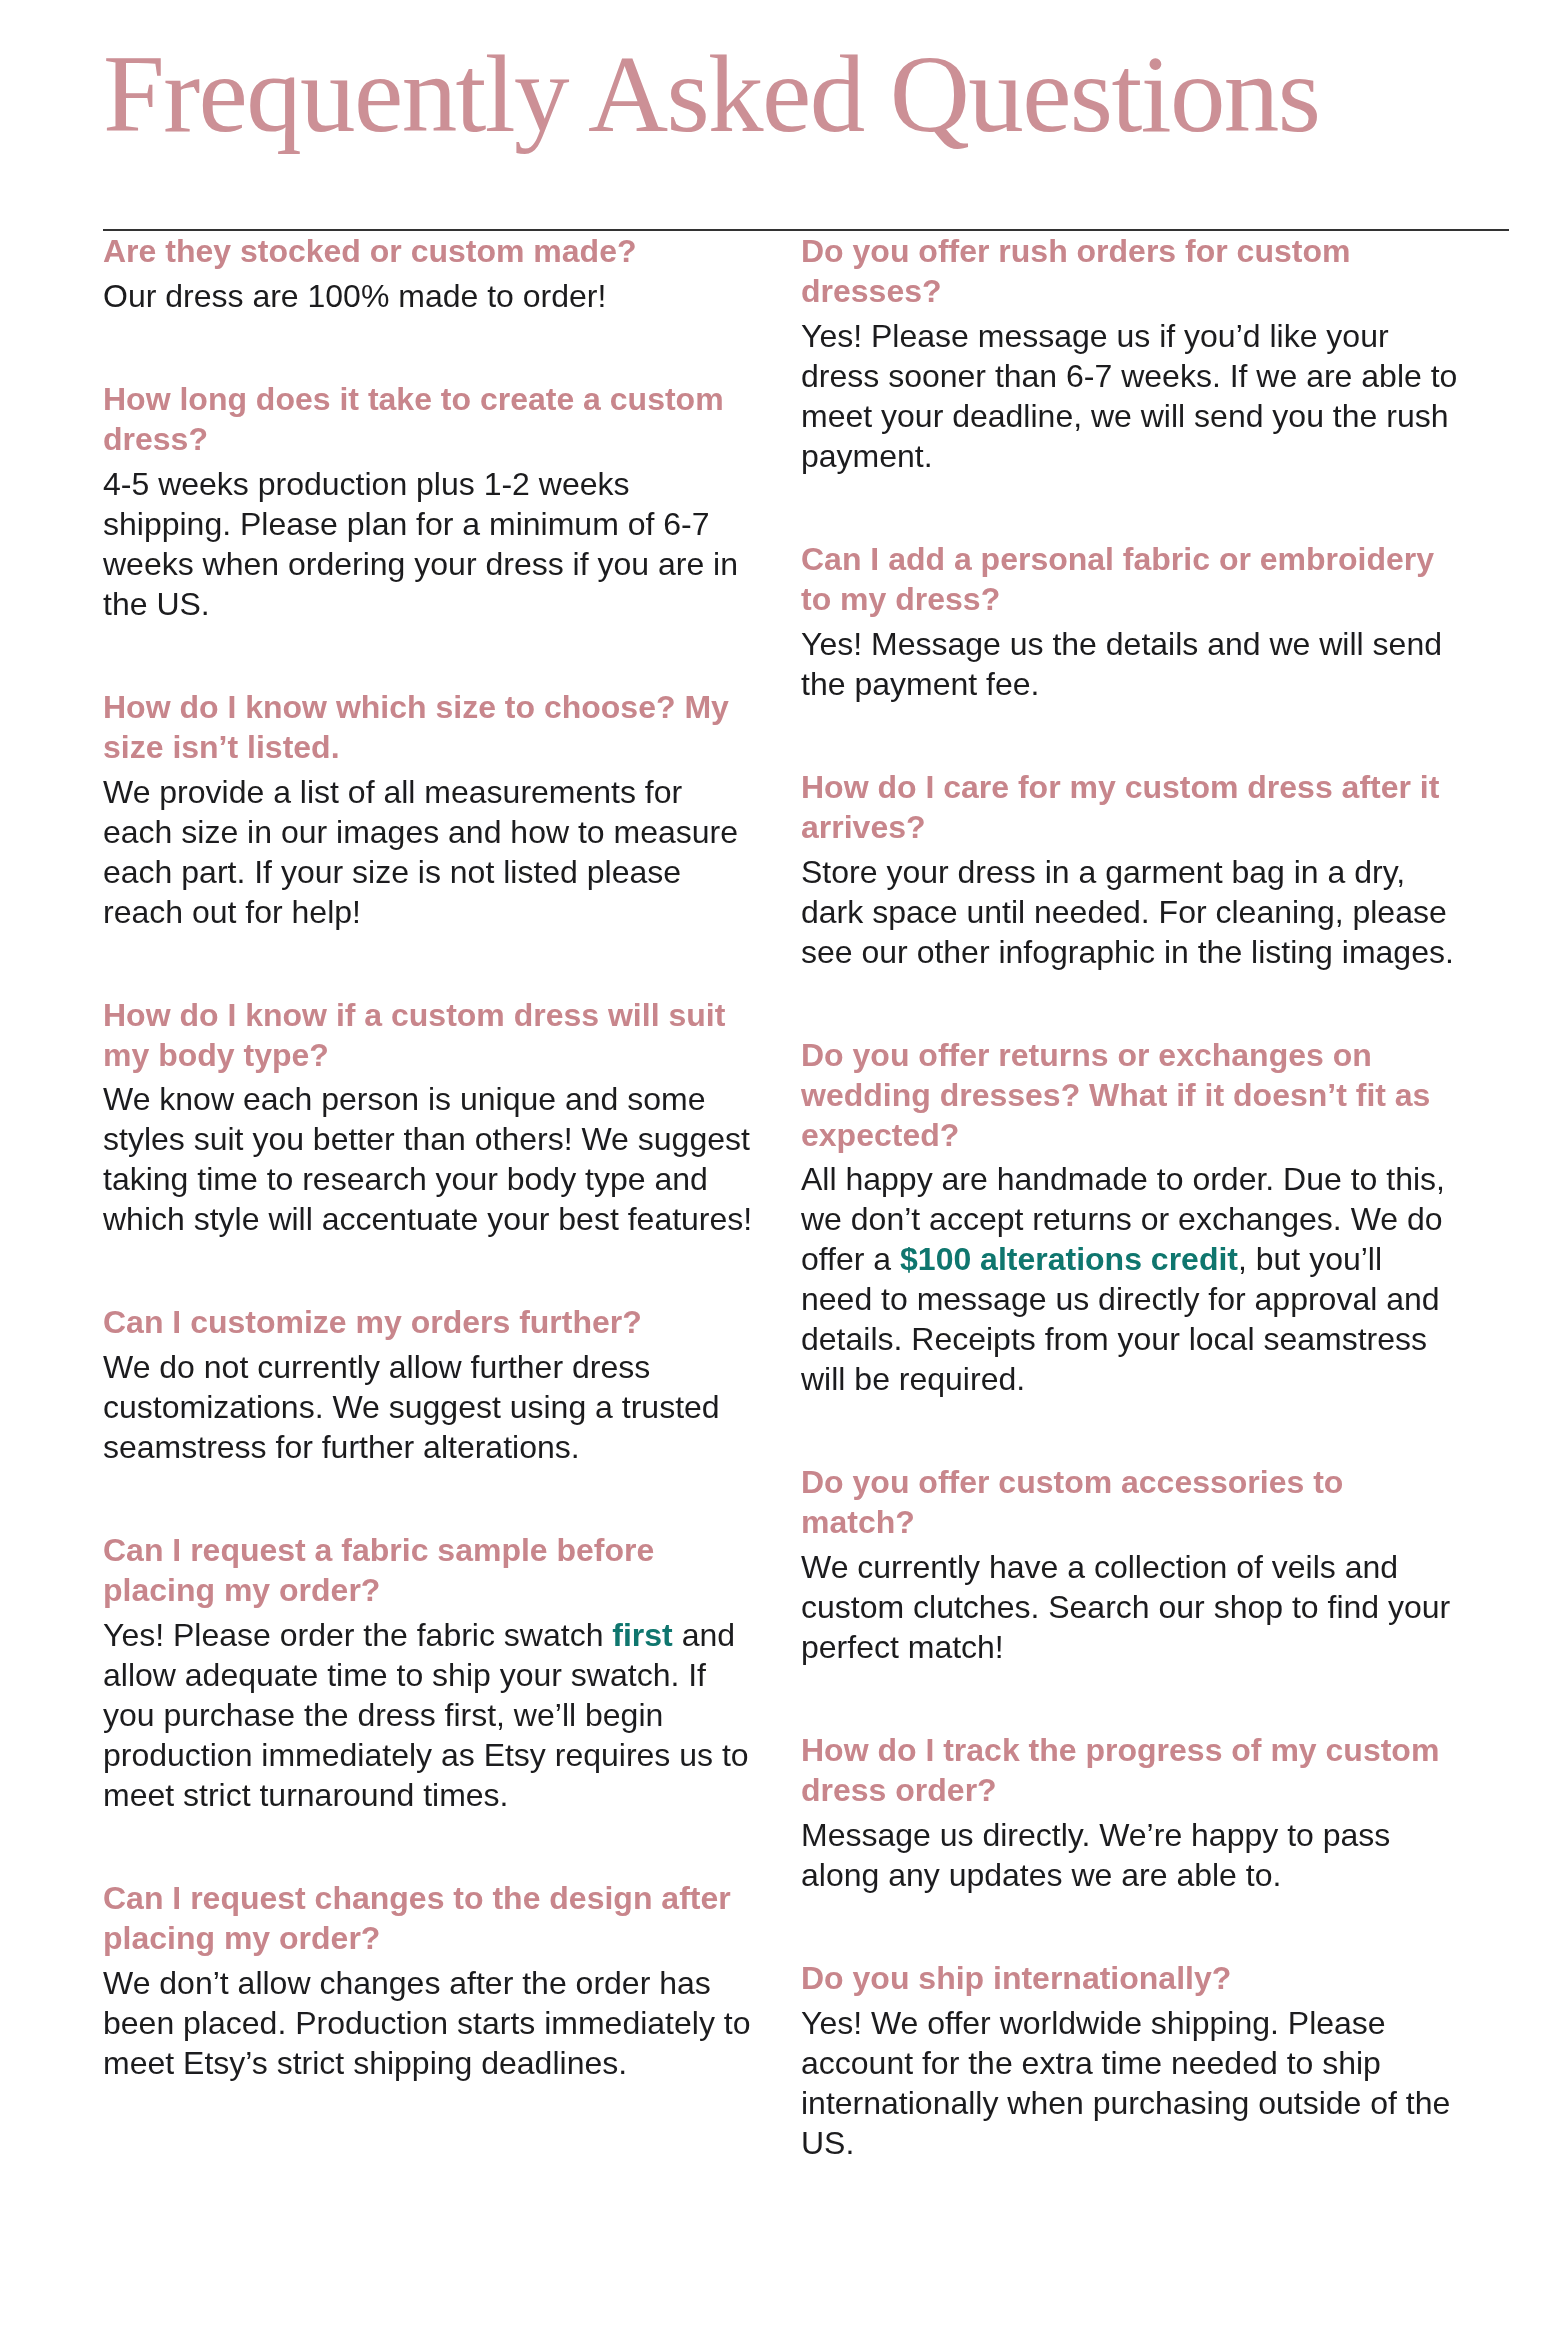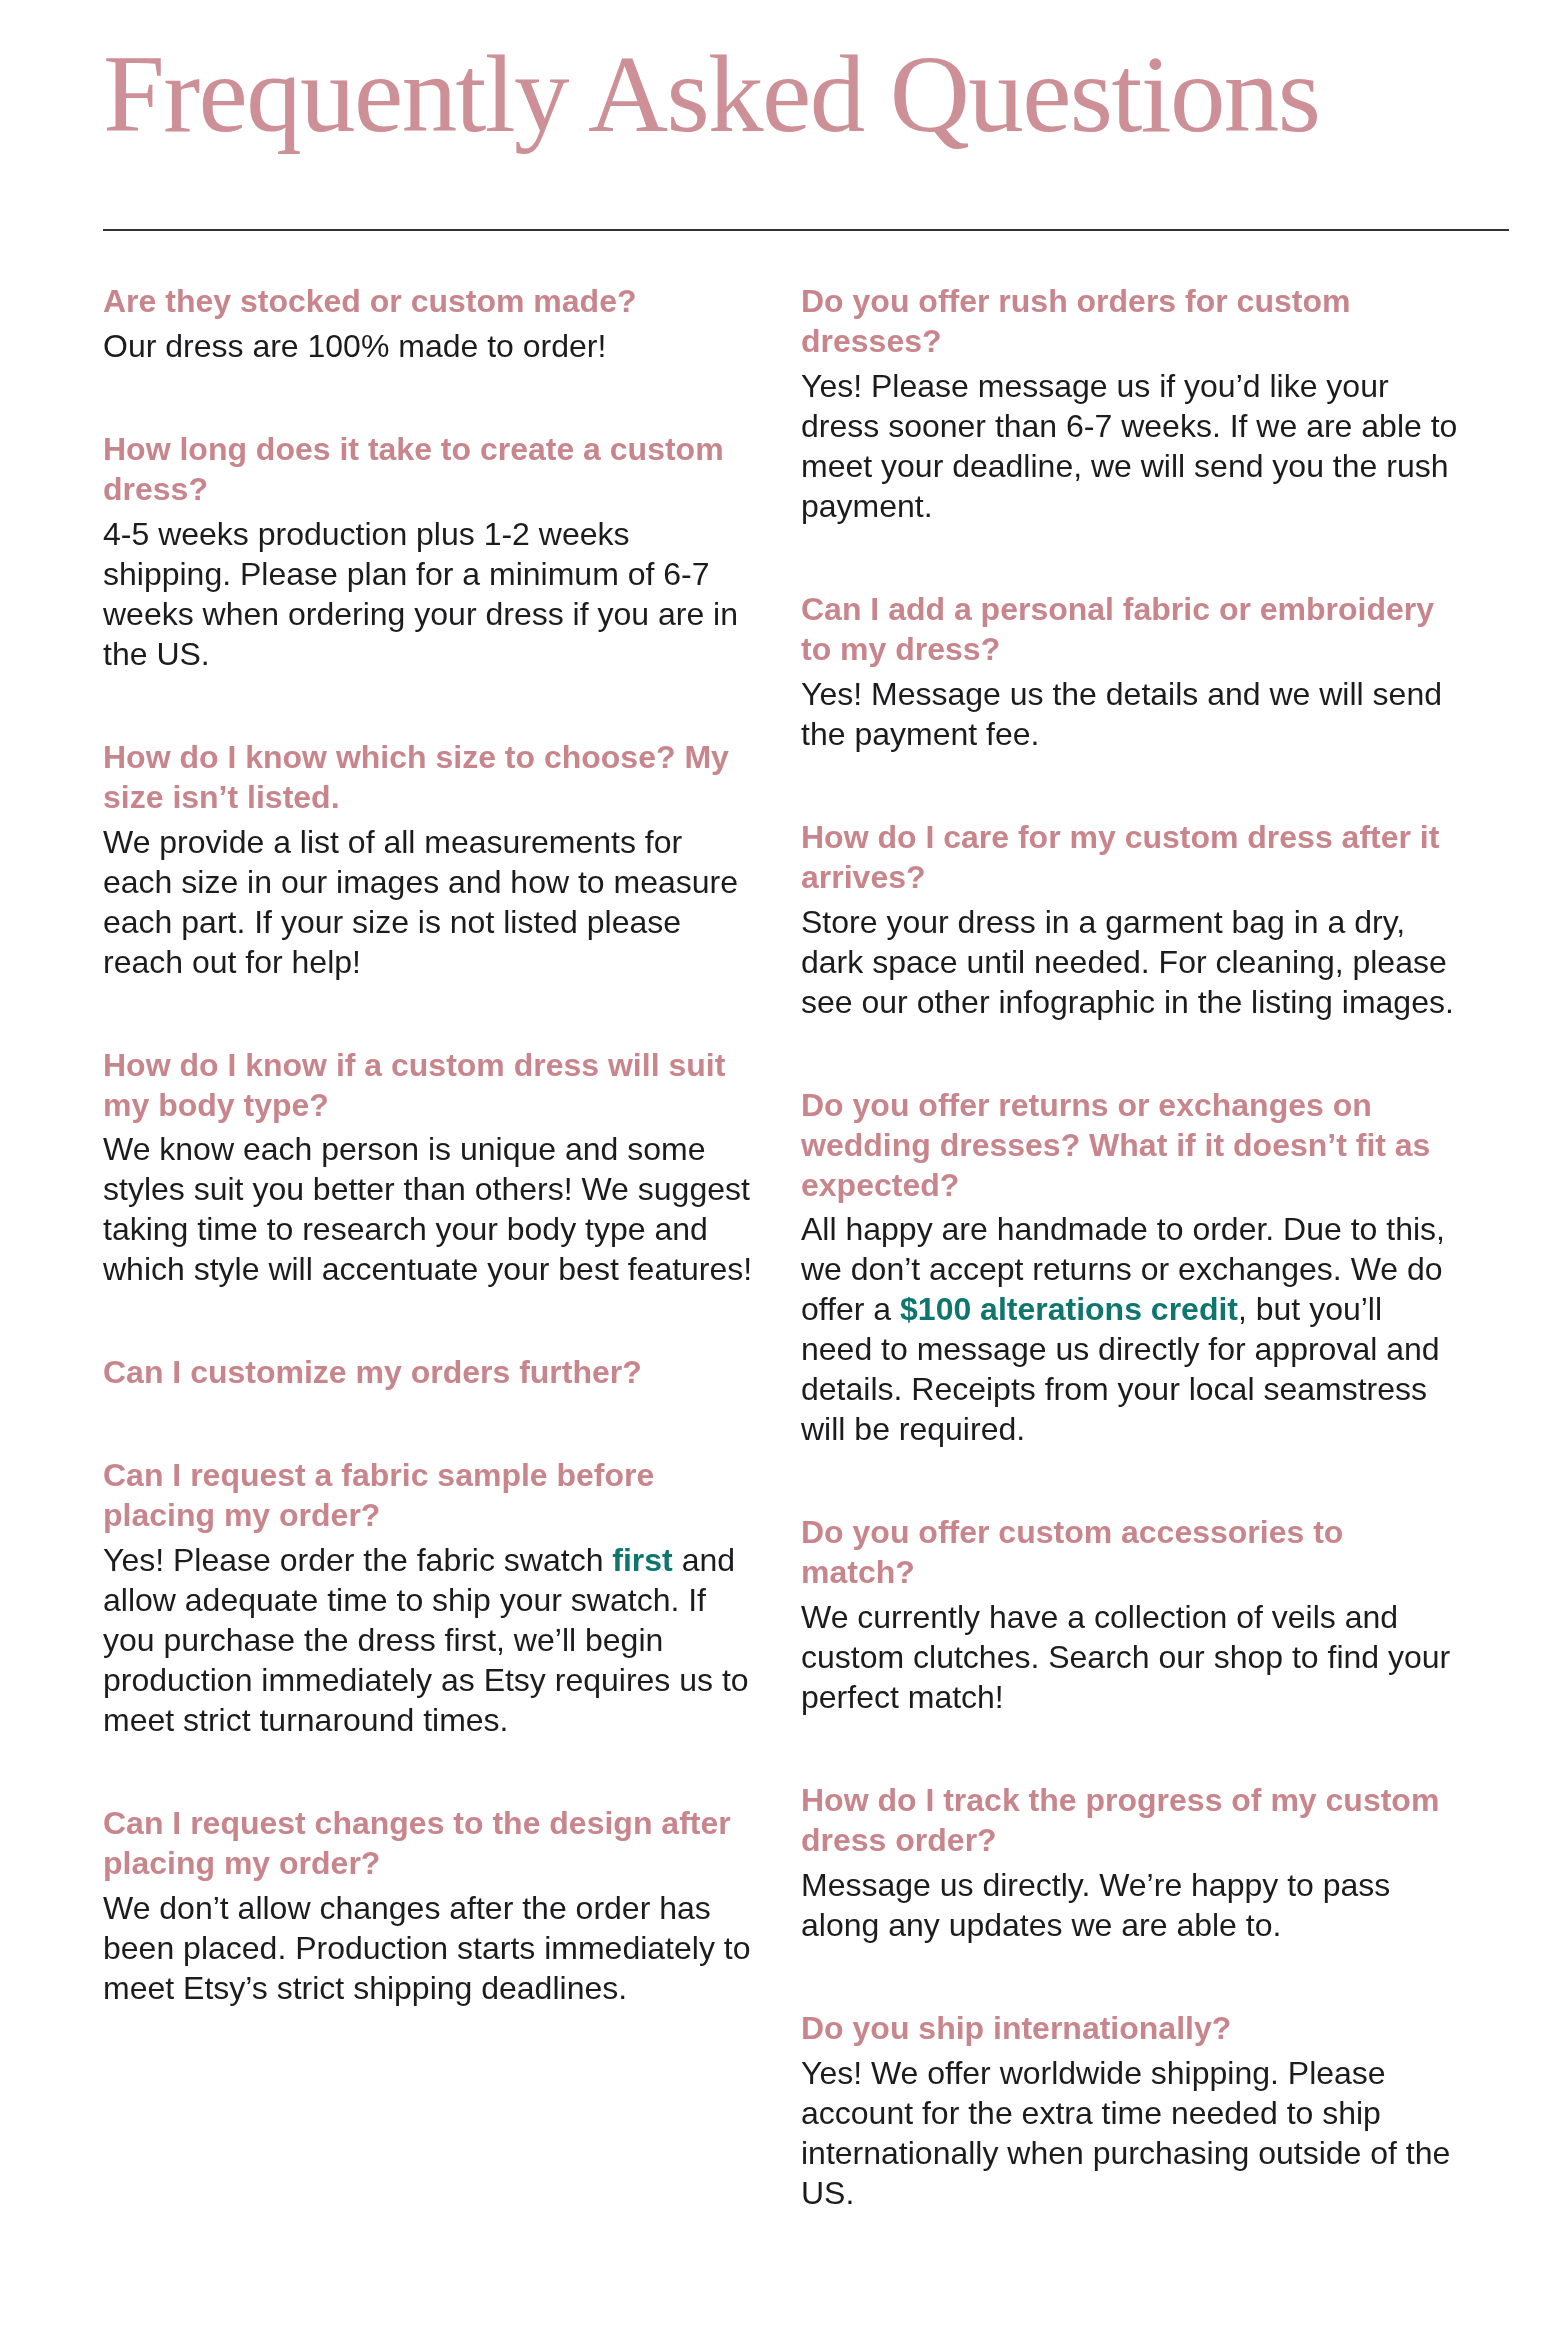--- a/index.html
+++ b/index.html
@@ -30,21 +30,20 @@
   }
   .title-divider {
     border: none;
     border-top: 2.4px solid #333333;
     margin: 79px 0 0 0;
     width: 1406px; 
   }
   .columns {
     display: flex;
     gap: 41px;
-    margin-top: 50px;
   }
   .col {
     flex: 1;
     min-width: 0;
   }
   .qa {
     margin-bottom: 63px;
   }
   .qa h2 {
     margin: 0 0 4.8px 0;
@@ -92,20 +91,21 @@
         <p>We provide a list of all measurements for each size in our images and how to measure each part. If your size is not listed please reach out for help!</p>
       </section>
 
       <section class="qa">
         <h2>How do I know if a custom dress will suit my body type?</h2>
         <p>We know each person is unique and some styles suit you better than others! We suggest taking time to research your body type and which style will accentuate your best features!</p>
       </section>
 
       <section class="qa">
         <h2>Can I customize my orders further?</h2>
+        <p>We do not currently allow further dress customizations. We suggest using a trusted seamstress for further alterations.</p>
       </section>
 
       <section class="qa">
         <h2>Can I request a fabric sample before placing my order?</h2>
         <p><span>Yes! Please order the fabric swatch </span><b>first</b><span> and allow adequate time to ship your swatch. If you purchase the dress first, we’ll begin production immediately as Etsy requires us to meet strict turnaround times.</span></p>
       </section>
 
       <section class="qa">
         <h2>Can I request changes to the design after placing my order?</h2>
         <p>We don’t allow changes after the order has been placed. Production starts immediately to meet Etsy’s strict shipping deadlines.</p>

